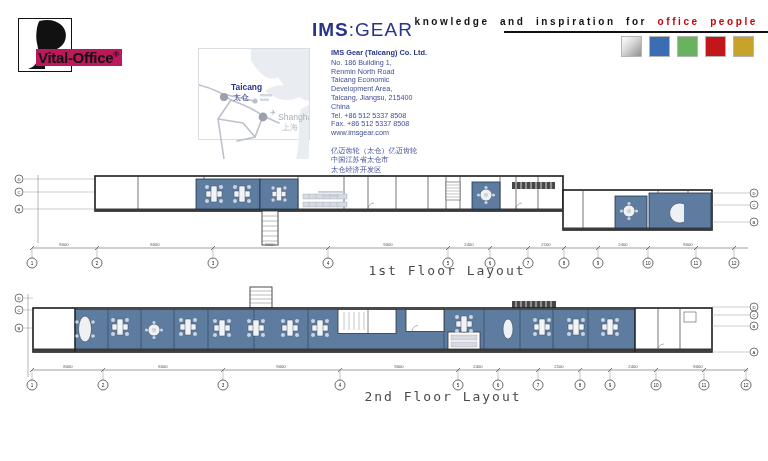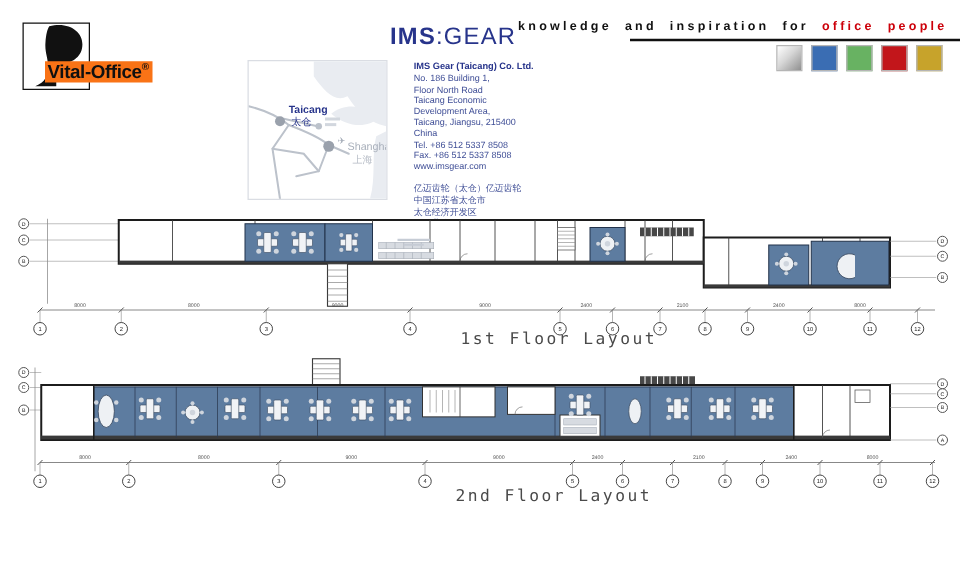--- a/index.html
+++ b/index.html
@@ -1,29 +1,29 @@
 <!DOCTYPE html>
 <html><head>
 <meta charset="utf-8">
 <style>
   html,body{margin:0;padding:0;background:#ffffff;}
   .page{position:relative;width:768px;height:461px;background:#ffffff;overflow:hidden;
         font-family:"Liberation Sans",sans-serif;}
   
   .logo-box{position:absolute;left:18px;top:18px;width:54px;height:54px;background:#fff;
             border:1.5px solid #111;box-sizing:border-box;}
-  .logo-text{position:absolute;left:36px;top:49px;background:#f97316;padding:0 3px 0 2px;
+  .logo-text{position:absolute;left:36px;top:49px;background:#be185d;padding:0 3px 0 2px;
              font-weight:bold;font-size:15px;color:#101010;letter-spacing:-0.3px;white-space:nowrap;}
   .logo-text sup{font-size:8px;}
   .ims-logo{position:absolute;left:312px;top:19px;font-size:19px;color:#27348b;letter-spacing:1px;white-space:nowrap;}
   .ims-logo .b{font-weight:bold;}
   .addr{position:absolute;left:331px;top:49px;width:120px;color:#3f4e96;font-size:7.2px;line-height:8.8px;}
   .addr .company{font-weight:bold;color:#27348b;font-size:7.4px;margin-bottom:1px;}
   .addr .cn{margin-top:8px;line-height:9.4px;}
-  .map-box{position:absolute;left:198px;top:48px;width:112px;height:112px;background:#fff;
+  .map-box{position:absolute;left:198px;top:48px;width:112px;height:92px;background:#fff;
            border:1px solid #dadde3;box-sizing:border-box;}
   .tagline{position:absolute;right:10px;top:16px;font-size:10px;font-weight:bold;color:#111;
            letter-spacing:2.6px;word-spacing:5px;white-space:nowrap;}
   .tagline .red{color:#cc000a;}
   .tag-rule{position:absolute;top:31px;left:504px;right:0;height:2px;background:#101010;}
   .swatches{position:absolute;top:36px;right:14px;display:flex;gap:7px;}
   .swatches .sq{width:21px;height:21px;border:0.5px solid #b5b5b5;box-sizing:border-box;}
   
   .plan{position:absolute;left:8px;}
   
@@ -43,21 +43,21 @@
       <path d="M40,4 C70,-4 92,12 92,32 C92,52 76,60 64,62 C55,64 51,69 51,77 L51,98 L18,98 C34,92 38,82 38,66 C38,52 33,46 34,30 C35,16 37,9 40,4 Z" fill="#111"></path>
     </svg>
   </div>
   <div class="logo-text"><span>Vital-Office</span><sup>®</sup></div>
 
   <div class="ims-logo"><span class="b">IMS</span><span>:</span><span>GEAR</span></div>
 
   <div class="addr">
     <div class="company">IMS Gear (Taicang) Co. Ltd.</div>
     <div>No. 186 Building 1,</div>
-    <div>Floor North Road</div>
+    <div>Renmin North Road</div>
     <div>Taicang Economic</div>
     <div>Development Area,</div>
     <div>Taicang, Jiangsu, 215400</div>
     <div>China</div>
     <div>Tel. +86 512 5337 8508</div>
     <div>Fax. +86 512 5337 8508</div>
     <div>www.imsgear.com</div>
     <div class="cn">
       <div>亿迈齿轮（太仓）亿迈齿轮</div>
       <div>中国江苏省太仓市</div>

